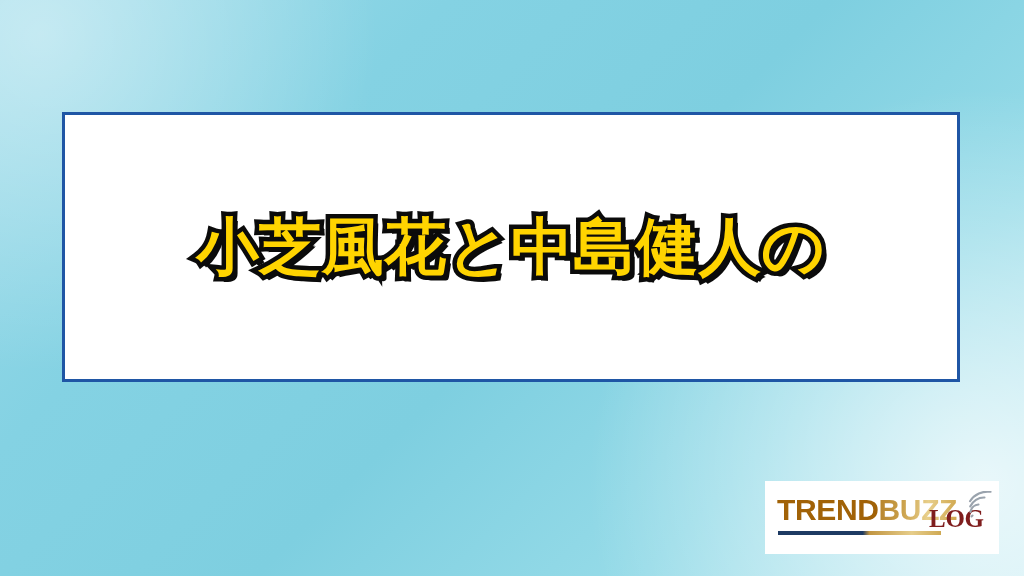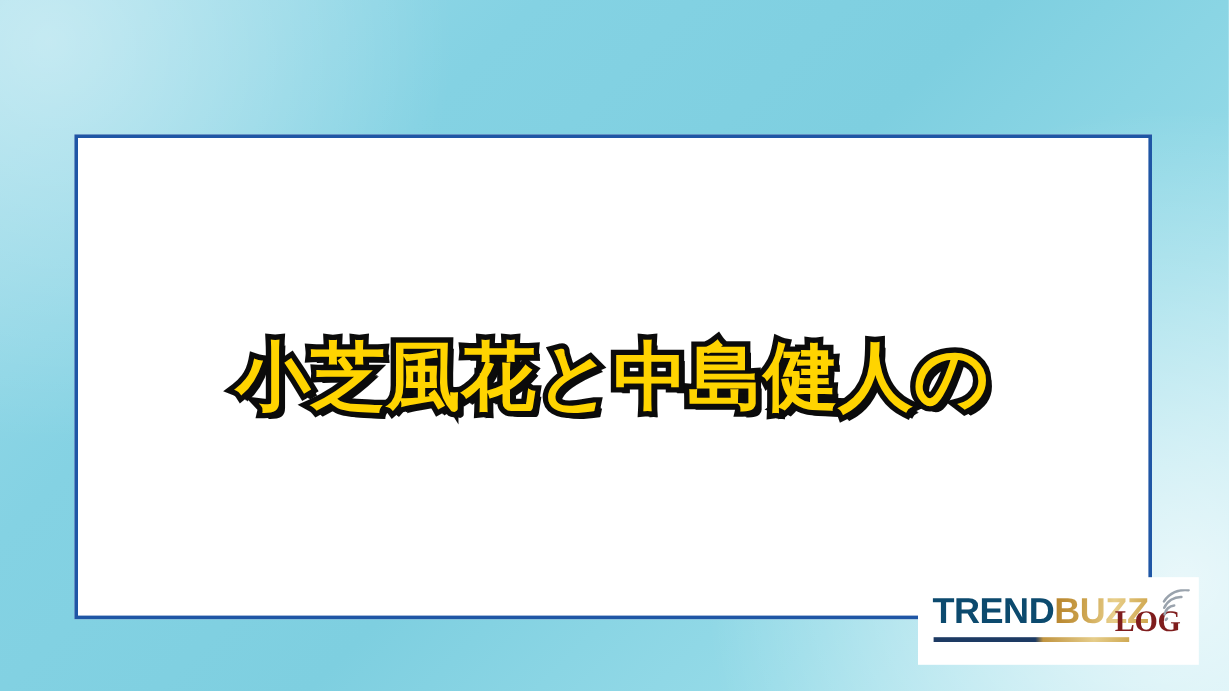--- a/index.html
+++ b/index.html
@@ -24,21 +24,21 @@
       linear-gradient(135deg, #9fdcea 0%, #84d2e3 28%, #7ecfe0 52%, #96dbe8 76%, #bde9f1 100%);
     overflow: hidden;
   }
 
   
   .title-card {
     position: absolute;
     left: 62px;
     top: 112px;
     width: 898px;
-    height: 404px;
+    height: 270px;
     background: #ffffff;
     border: 3px solid #1f56a5;
     box-sizing: border-box;
   }
 
   .title-block {
     position: absolute;
     left: 0;
     right: 0;
     top: 50%;
@@ -84,21 +84,21 @@
     position: absolute;
     left: 0;
     top: 4px;
     font-family: "Liberation Sans", sans-serif;
     font-weight: 700;
     font-size: 30px;
     letter-spacing: -0.012em;
     line-height: 1;
     white-space: nowrap;
   }
-  .wm-trend { color: #0c4a6e; }
+  .wm-trend { color: #a16207; }
   .wm-buzz {
     background: linear-gradient(95deg, #b6832b 0%, #caa04a 30%, #e8cf8b 62%, #cfa64d 100%);
     -webkit-background-clip: text;
     background-clip: text;
     color: transparent;
     margin-top: 25px;
   }
   .logo-log {
     position: absolute;
     left: 152px;

